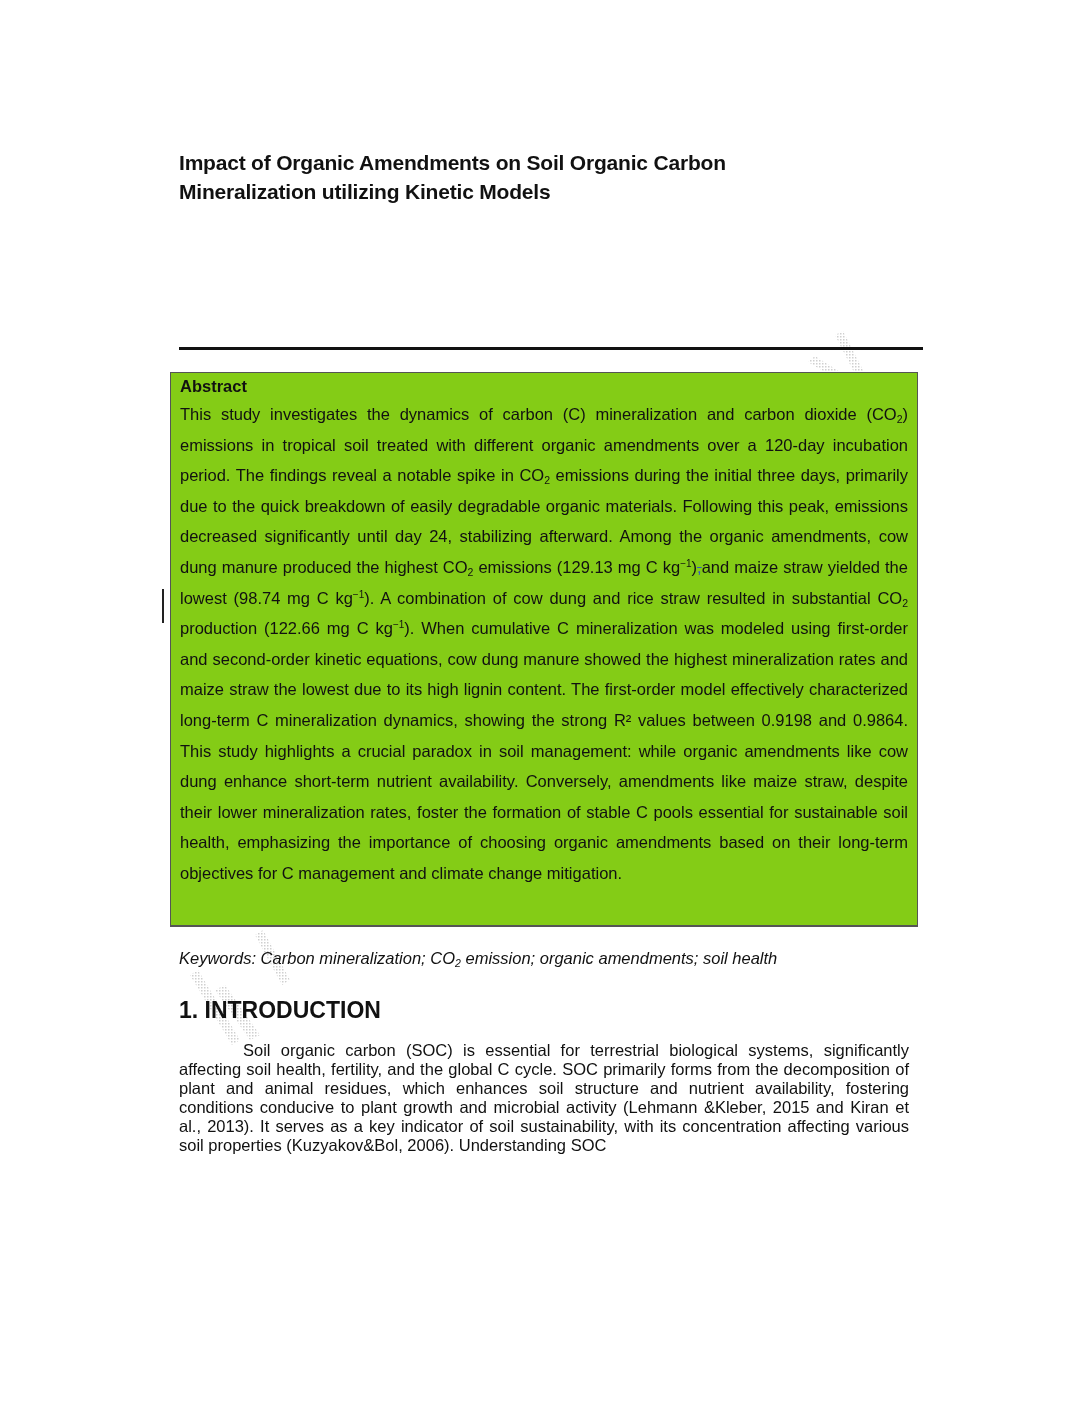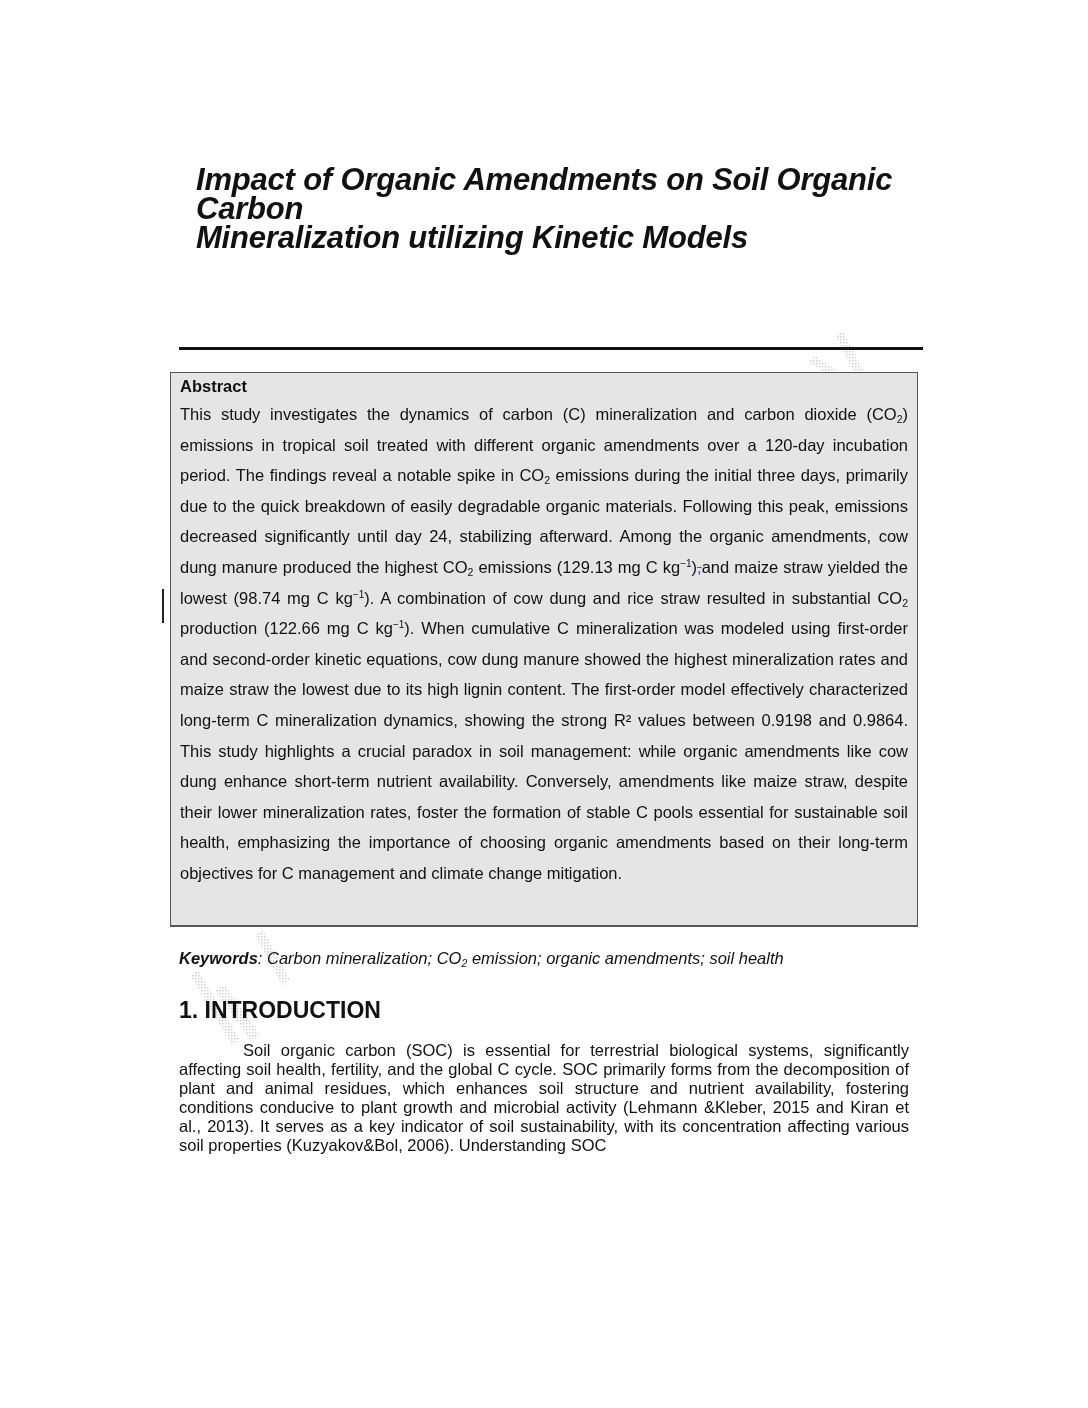--- a/index.html
+++ b/index.html
@@ -1,31 +1,31 @@
 <!DOCTYPE html>
 <html><head>
 <meta charset="utf-8">
 <style>
   html, body { margin:0; padding:0; background:#ffffff; }
   body { width:1088px; height:1408px; position:relative; overflow:hidden;
          font-family:"Liberation Sans", sans-serif; color:#111; }
   .title { position:absolute; left:179px; top:148px; width:760px;
-           font-size:31px; font-weight:bold; line-height:29px; letter-spacing:-0.2px; margin:17px;font-style:italic; }
+           font-size:21px; font-weight:bold; line-height:29px; letter-spacing:-0.2px; margin:0; }
   .rule { position:absolute; left:179px; top:347px; width:744px; height:3px; background:#111; }
   .abstract-box { position:absolute; left:170px; top:372px; width:748px; height:555px;
-                  background:#e5e5e5; border:1px solid #555; border-bottom:2px solid #555;
+                  background:#84cc16; border:1px solid #555; border-bottom:2px solid #555;
                   box-sizing:border-box; padding:2px 9px 0 9px; }
   .abstract-heading { font-size:16.5px; font-weight:bold; line-height:22px; margin:0 0 2px 0; }
   .abstract-text { font-size:16.5px; line-height:30.6px; text-align:justify; margin:0; }
   .abstract-text sub { font-size:10.5px; vertical-align:-3px; line-height:0; }
   .abstract-text sup { font-size:10px; vertical-align:6px; line-height:0; }
   .change-bar { position:absolute; left:162px; top:589px; width:2px; height:34px; background:#222; }
   .tracked { color:#3355cc; text-decoration:line-through; }
   .keywords { position:absolute; left:179px; top:947px; font-size:16.5px; font-style:italic; line-height:22px; }
-  .keywords b { font-weight:bold; }
+  .keywords b { font-weight:normal; }
   .keywords sub { font-size:10.5px; vertical-align:-3px; line-height:0; }
   .section-heading { position:absolute; left:179px; top:998px; font-size:23px; font-weight:bold; margin:0; line-height:24px; }
   .intro { position:absolute; left:179px; top:1041px; width:730px; font-size:16.5px;
            line-height:19px; text-align:justify; margin:0; text-indent:64px; }
   .watermark { position:absolute; pointer-events:none; opacity:0.35; }
 </style>
 </head>
 <body>
 
 <svg class="watermark" width="1088" height="1408" style="left:0;top:0;">

